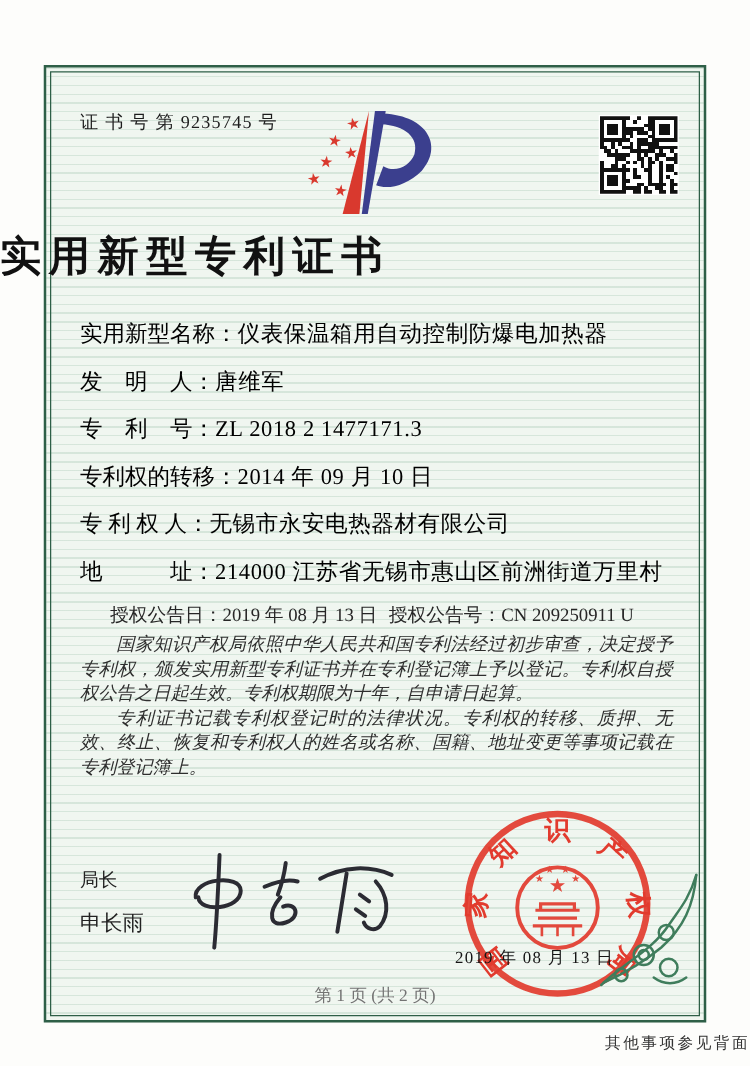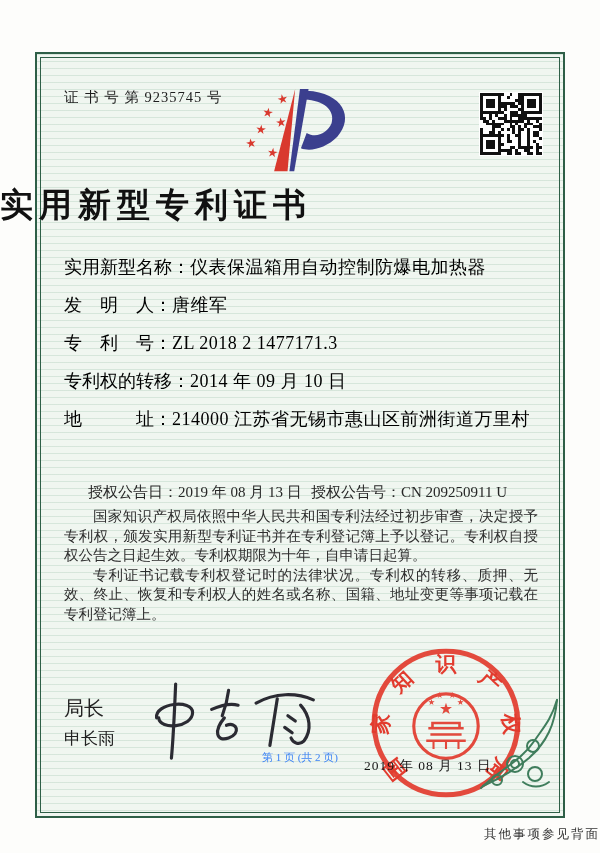--- a/index.html
+++ b/index.html
@@ -38,42 +38,42 @@
   .field-row { height:38px; font-size:18px; color:#000000; white-space:nowrap; }
   .field-label { display:inline-block; min-width:98px; }
   .field-value { letter-spacing:0.5px; }
 
   .grant-row { position:absolute; left:64px; top:483px; width:480px; font-size:15px; color:#262626; display:flex;margin-left:24px; }
   .grant-col1 { width:223px; }
 
   .paras { position:absolute; left:64px; top:507px; width:474px; }
   .para {
     font-size:14.5px; line-height:19.5px; color:#2e2e2e;
-    text-align:justify; text-indent:2em; 
-  }
-
-  .signer-title { position:absolute; left:64px; top:695px; font-size:20px; color:#222; }
+    text-align:justify; text-indent:2em; font-style:italic;
+  }
+
+  .signer-title { position:absolute; left:64px; top:695px; font-size:15px; color:#222; }
   .signer-name  { position:absolute; left:64px; top:727px; font-size:17px; color:#222; }
 
   .signature { position:absolute; left:146px; top:676px; width:180px; height:88px; }
   .signature path { stroke:#2b2b33; stroke-width:3; fill:none; stroke-linecap:round; stroke-linejoin:round; }
 
   .seal { position:absolute; left:368px; top:645px; width:156px; height:156px; }
   .seal svg { width:100%; height:100%; overflow:visible; }
   .seal-char { fill:#e23b2e; font-size:20px; font-weight:bold; text-anchor:middle; font-family:"Liberation Serif",serif; }
   .seal-emblem { fill:#e23b2e; }
   .seal-date {
     position:absolute; left:-4px; top:112px; width:170px;
     font-size:13.5px; color:#151515; letter-spacing:1px; white-space:nowrap;
   }
 
   .flourish { position:absolute; left:477px; top:698px; width:86px; height:96px; }
   .flourish path, .flourish circle { stroke:#3f7d5c; fill:none; stroke-width:2; stroke-linecap:round; }
 
-  .page-no { position:absolute; left:0; top:750px; width:100%; text-align:center; font-size:11px; color:#3b82f6; }
+  .page-no { position:absolute; left:0; top:788px; width:100%; text-align:center; font-size:14px; color:#737373; }
   .note-below { position:absolute; left:0; top:826px; width:100%; text-align:right; font-size:12.5px; color:#333; letter-spacing:2px; }
 </style>
 </head>
 <body>
 
 <div class="page">
 
   <div class="frame">
     <div class="frame-inner-line"></div>
   </div>
@@ -268,20 +268,23 @@
     <div class="field-row">
       <span class="field-label">发　明　人：</span><span class="field-value">唐维军</span>
     </div>
     <div class="field-row">
       <span class="field-label">专　利　号：</span><span class="field-value">ZL 2018 2 1477171.3</span>
     </div>
     <div class="field-row">
       <span class="field-label">专利权的转移：</span><span class="field-value">2014 年 09 月 10 日</span>
     </div>
     <div class="field-row">
+      <span class="field-label">专 利 权 人：</span><span class="field-value">无锡市永安电热器材有限公司</span>
+    </div>
+    <div class="field-row">
       <span class="field-label">地　　　址：</span><span class="field-value">214000 江苏省无锡市惠山区前洲街道万里村</span>
     </div>
   </div>
 
   <div class="grant-row">
     <div class="grant-col1">
       <span>授权公告日：</span><span>2019 年 08 月 13 日</span>
     </div>
     <div class="grant-col2">
       <span>授权公告号：</span><span>CN 209250911 U</span>

